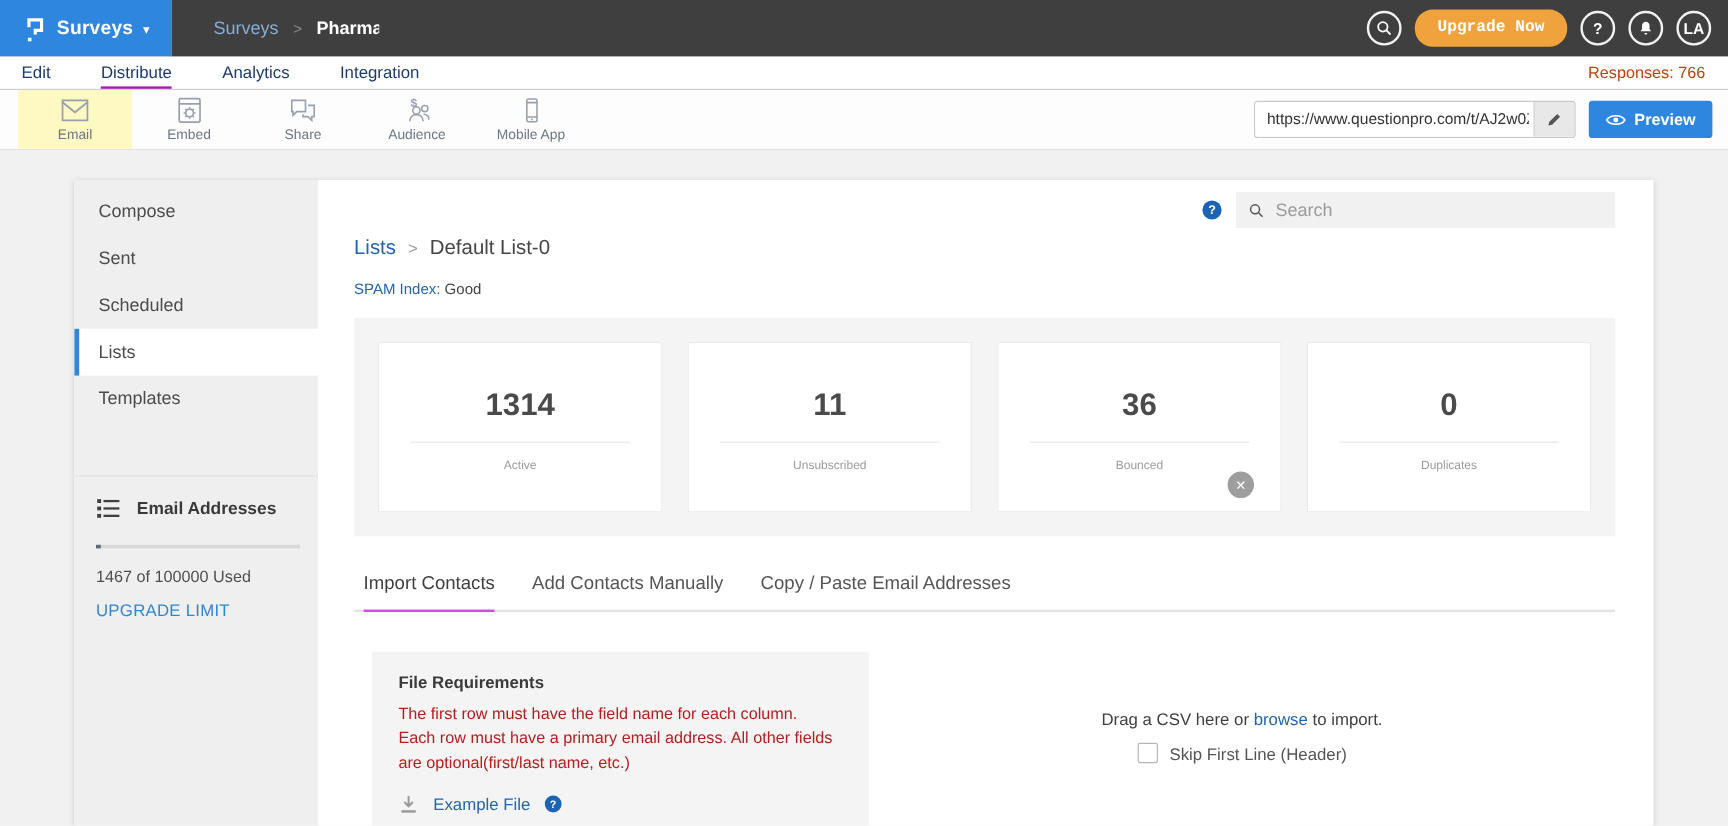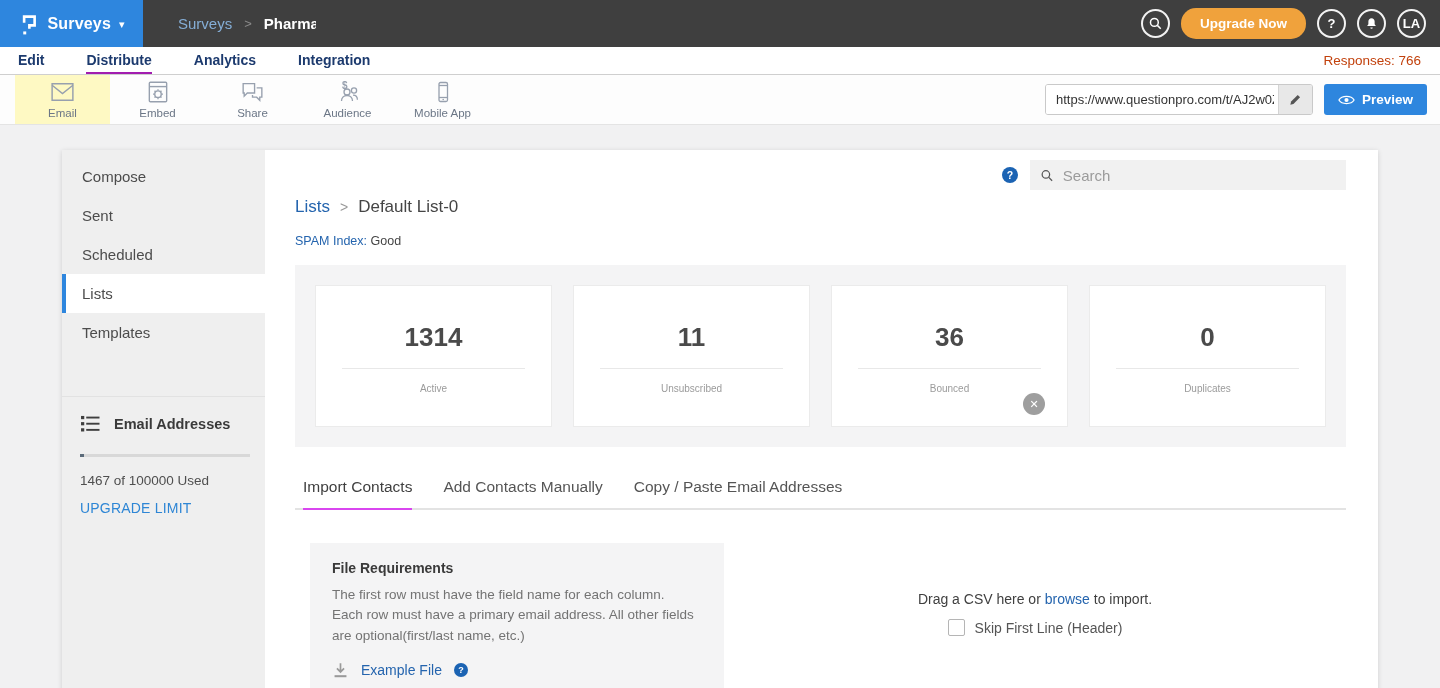--- a/index.html
+++ b/index.html
@@ -11,26 +11,26 @@
   .logo-block { width:143px; background:#2e86de; display:flex; align-items:center; justify-content:center; gap:8px; cursor:pointer; }
   .logo-block .prod { color:#fff; font-size:16px; font-weight:700; letter-spacing:.2px; }
   .logo-block .caret { color:#fff; font-size:11px; margin-top:2px; }
   .topbar-rest { flex:1; background:#3f3f3f; display:flex; align-items:center; justify-content:space-between; padding:0 14px 0 35px; }
   .crumbs { display:flex; align-items:center; gap:12px; font-size:15px; }
   .crumb-parent { color:#85aed6; cursor:pointer; }
   .crumb-sep { color:#8a8a8a; font-size:13px; }
   .crumb-current { color:#fff; font-weight:700; max-width:52px; overflow:hidden; white-space:nowrap; }
   .top-actions { display:flex; align-items:center; gap:11px; }
   .circle-btn { width:29px; height:29px; border:2px solid #f2f2f2; border-radius:50%; display:flex; align-items:center; justify-content:center; color:#fff; font-weight:700; font-size:13px; cursor:pointer; background:transparent; }
-  .upgrade-btn { background:#f0a23c; color:#fff; font-weight:700; font-size:13.5px; border:none; border-radius:15px; padding:8px 19px; cursor:pointer; font-family:Liberation Sans, sans-serif; }
+  .upgrade-btn { background:#f0a23c; color:#fff; font-weight:700; font-size:13.5px; border:none; border-radius:15px; padding:8px 19px; cursor:pointer; font-family:Liberation Mono, monospace; }
 
   
   .tabstrip { height:28px; background:#fff; border-bottom:1px solid #cfcfcf; display:flex; align-items:center; justify-content:space-between; padding:0 19px 0 18px; }
   .tabstrip .tabs { display:flex; align-items:flex-end; gap:42px; height:100%; }
-  .nav-tab { font-size:14px; font-weight:700; color:#1c3a6e; cursor:pointer; padding:5px 0 6px; }
+  .nav-tab { font-size:14px; font-weight:400; color:#1c3a6e; cursor:pointer; padding:5px 0 6px; }
   .nav-tab.active { border-bottom:2px solid #a21caf; padding-bottom:4px; }
   .responses { color:#c2410c; font-size:13.5px; }
 
   
   .toolbar { height:50px; background:#fdfdfd; border-bottom:1px solid #e4e4e4; display:flex; align-items:center; justify-content:space-between; }
   .tool-items { display:flex; margin-left:15px; height:100%; }
   .tool-item { width:95px; height:100%; display:flex; flex-direction:column; align-items:center; justify-content:center; gap:3px; cursor:pointer; }
   .tool-item.active { background:#fef9c3; }
   .tool-item svg { stroke:#97a0ae; }
   .tool-label { font-size:11.5px; color:#6b7686; }
@@ -78,21 +78,21 @@
   .stat-label { font-size:10px; color:#9b9b9b; }
   .clear-badge { position:absolute; right:22px; bottom:11px; width:22px; height:22px; border-radius:50%; background:#9e9e9e; color:#fff; font-size:11px; display:flex; align-items:center; justify-content:center; cursor:pointer; }
 
   .contact-tabs { margin-top:31px; display:flex; gap:31px; border-bottom:2px solid #e3e3e3; padding-left:8px; }
   .c-tab { font-size:15.5px; color:#555; padding-bottom:12px; cursor:pointer; }
   .c-tab.active { color:#3f3f3f; border-bottom:2px solid #d946ef; margin-bottom:-2px; }
 
   .import-row { display:flex; margin-top:33px; }
   .file-req { width:414px; margin-left:15px; background:#f4f4f5; padding:17px 22px 20px; }
   .fr-title { font-size:14px; font-weight:700; color:#3a3a3a; }
-  .fr-body { margin-top:9px; font-size:13.5px; color:#737373; line-height:1.5; width:362px; }
+  .fr-body { margin-top:9px; font-size:13.5px; color:#b91c1c; line-height:1.5; width:362px; }
   .fr-example { margin-top:16px; display:flex; align-items:center; gap:12px; }
   .fr-link { font-size:14px; color:#2464ae; cursor:pointer; }
   .help-dot.sm { width:14px; height:14px; font-size:9px; }
 
   .drop-area { flex:1; display:flex; flex-direction:column; align-items:center; padding-top:48px; }
   .drag-line { font-size:14px; color:#3f3f3f; }
   .browse-link { color:#2464ae; cursor:pointer; }
   .skip-row { margin-top:12px; display:flex; align-items:center; gap:10px; }
   .checkbox { width:17px; height:17px; background:#fff; border:1px solid #b5b5b5; border-radius:2px; cursor:pointer; }
   .skip-label { font-size:14px; color:#555; }

